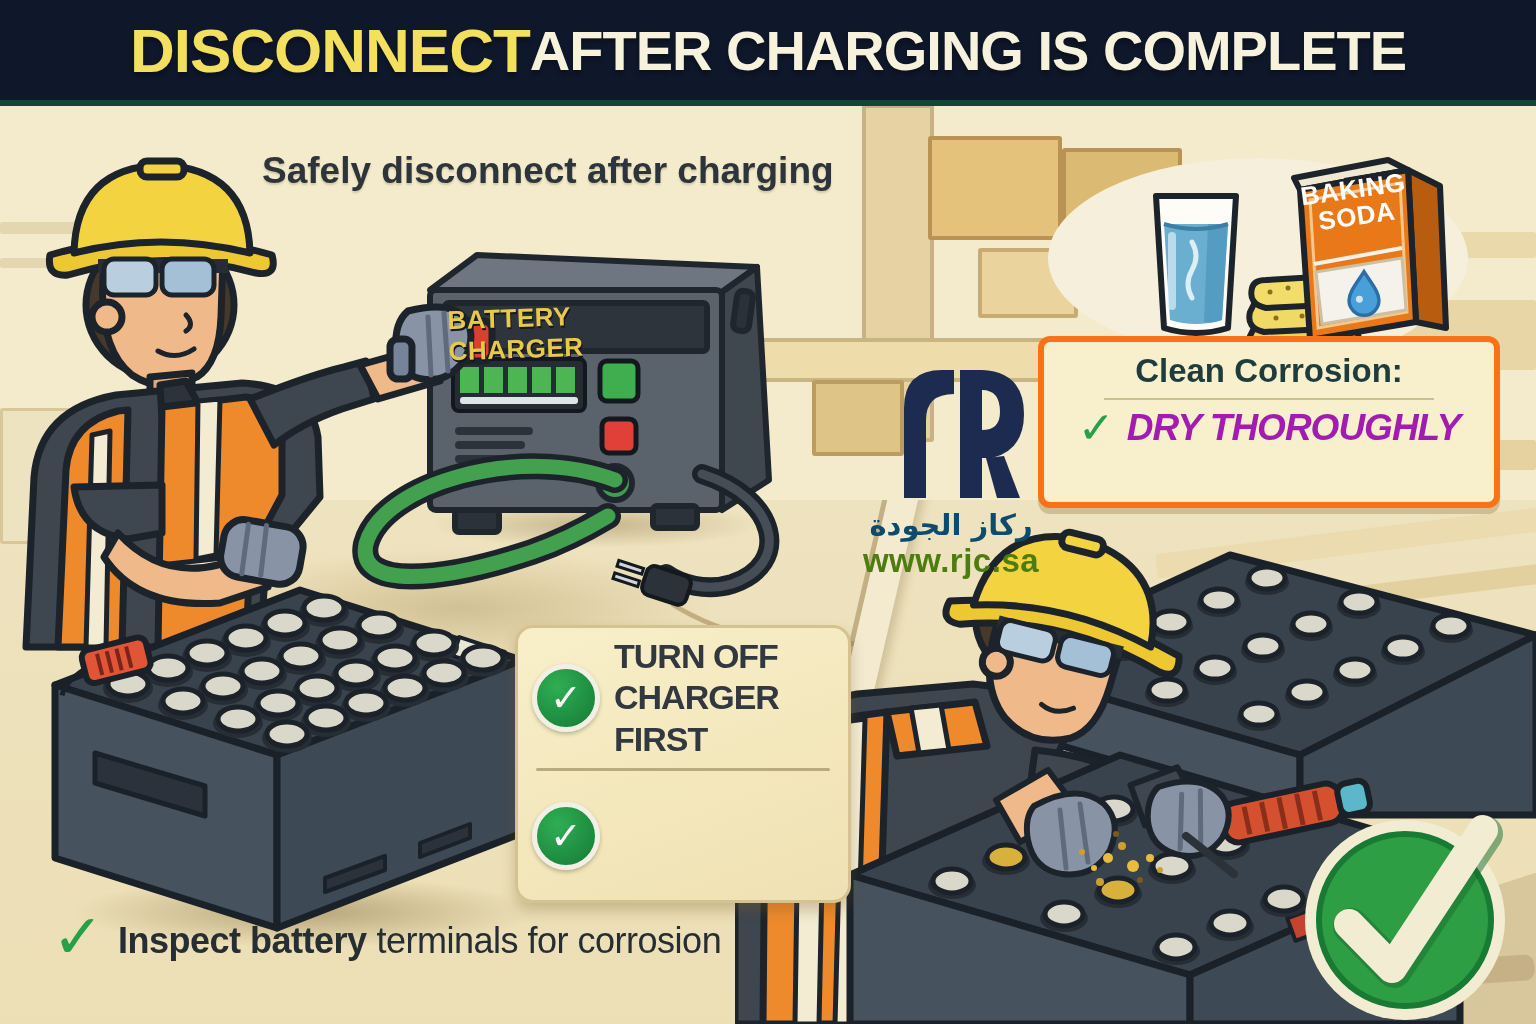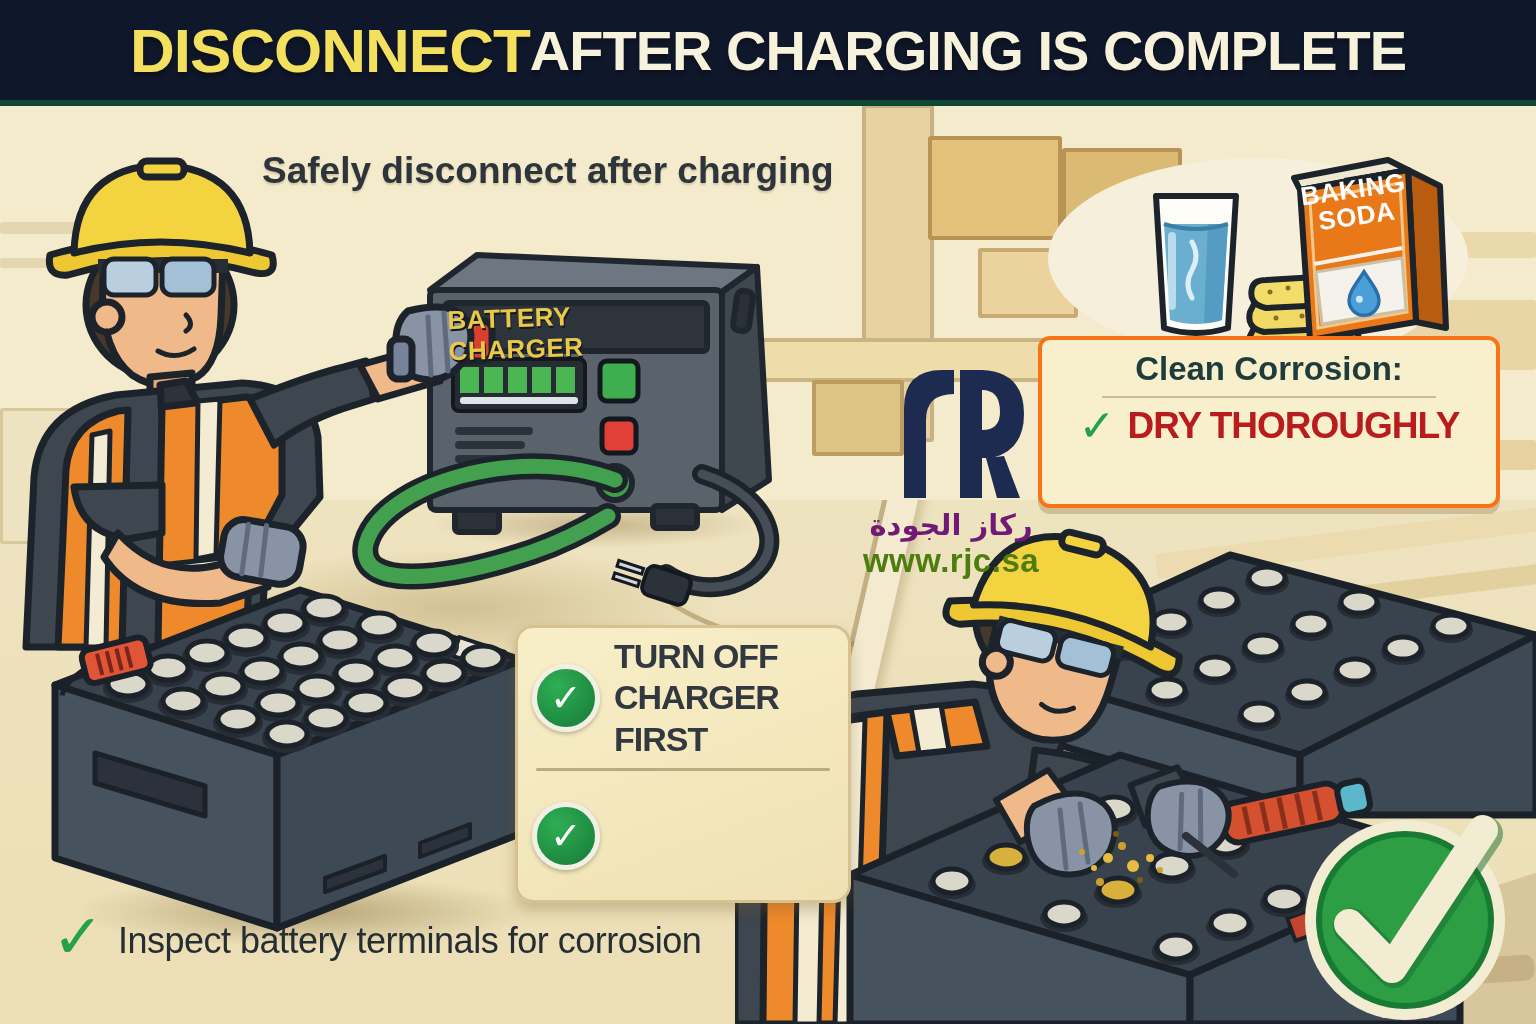--- a/index.html
+++ b/index.html
@@ -36,44 +36,44 @@
   .chk-circle{flex:0 0 auto;width:58px;height:58px;border-radius:50%;
     background:radial-gradient(circle at 35% 30%,#2fae54,#157a36);
     border:5px solid #f2f0e4;box-shadow:0 2px 4px rgba(0,0,0,.25);
     display:flex;align-items:center;justify-content:center;color:#fff;font-size:38px;font-weight:900;}
   .chk-label{font-size:34px;font-weight:800;color:#32383f;line-height:1.22;letter-spacing:-1px;white-space:pre-line;}
 
   
   .inspect{left:52px;top:910px;display:flex;align-items:center;gap:14px;z-index:20;}
   .inspect-check{font-size:62px;font-weight:900;color:#27a04a;line-height:1;transform:translateY(-4px);}
   .inspect-text{font-size:36px;color:#262d33;letter-spacing:-.5px;}
-  .inspect-bold{font-weight:400;text-align:center;}
+  .inspect-bold{font-weight:700;text-align:center;}
   .inspect-rest{font-weight:500;margin-left:10px;}
 
   
   .brand{left:846px;top:358px;width:210px;text-align:center;z-index:26;}
   .brand-arabic{font-family:"DejaVu Sans",sans-serif;direction:rtl;font-size:29px;font-weight:700;
-    color:#701a75;margin-top:2px;}
+    color:#0c4a6e;margin-top:2px;}
   .brand-url{font-size:33px;font-weight:700;color:#4d7c0f;letter-spacing:.5px;}
 
   
   .blob{background:#f6efdc;border-radius:50%;z-index:8;}
   .soda-text{left:1301px;top:176px;width:108px;transform:rotate(-8deg);z-index:11;text-align:center;
     color:#fff;font-size:26px;font-weight:900;line-height:1.05;letter-spacing:.5px;}
 
   
   .corr-box{left:1038px;top:336px;width:462px;height:172px;z-index:28;box-sizing:border-box;
-    background:#f8efcd;border:4px solid #f97316;border-radius:12px;
+    background:#f8efcd;border:6px solid #f97316;border-radius:12px;
     box-shadow:0 6px 0 rgba(150,120,70,.35);padding:10px 20px 8px;text-align:center;}
   .corr-title{font-size:33px;font-weight:800;color:#1e3c3c;}
   .corr-recipe{font-size:40px;font-weight:900;color:#14323a;letter-spacing:-1.5px;margin-top:2px;}
   .corr-div{height:2px;background:#cdbd92;margin:8px 40px 6px;}
   .corr-dry{display:flex;align-items:center;justify-content:center;gap:12px;}
   .corr-check{font-size:44px;font-weight:900;color:#27a04a;line-height:1;}
-  .corr-dry-label{font-size:37px;font-weight:900;color:#b91c1c;letter-spacing:-1px;}
+  .corr-dry-label{font-size:37px;font-weight:900;color:#a21caf;letter-spacing:-1px;font-style:italic;}
 
   
   .scene{left:735px;top:500px;width:801px;height:524px;overflow:hidden;z-index:15;}
   .scene-edge{left:88px;top:-30px;width:30px;height:620px;background:#f3ead0;transform:rotate(13deg);
     box-shadow:-5px 0 0 rgba(160,135,85,.55),6px 0 10px rgba(120,95,45,.25);z-index:1;}
   .scene-shelf{background:#ead9ab;opacity:.85;z-index:1;border-radius:3px;}
   .scene-floor{left:330px;top:330px;width:471px;height:194px;background:#d8c69c;
     clip-path:polygon(0 100%,100% 22%,100% 100%);z-index:1;}
   .scene-floor2{left:340px;top:470px;width:460px;height:26px;background:#bfa97e;opacity:.75;
     transform:rotate(-4deg);z-index:1;border-radius:10px;}

